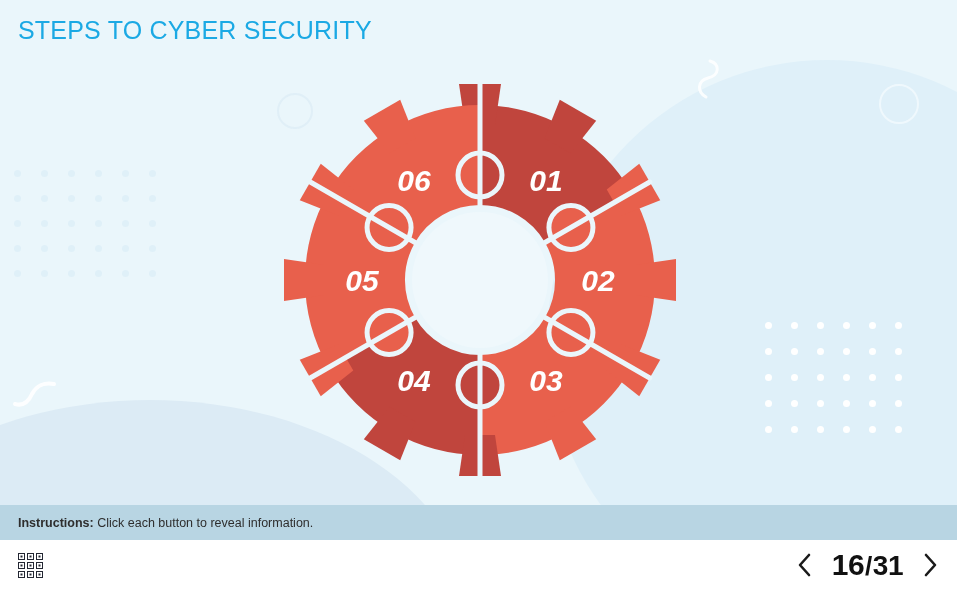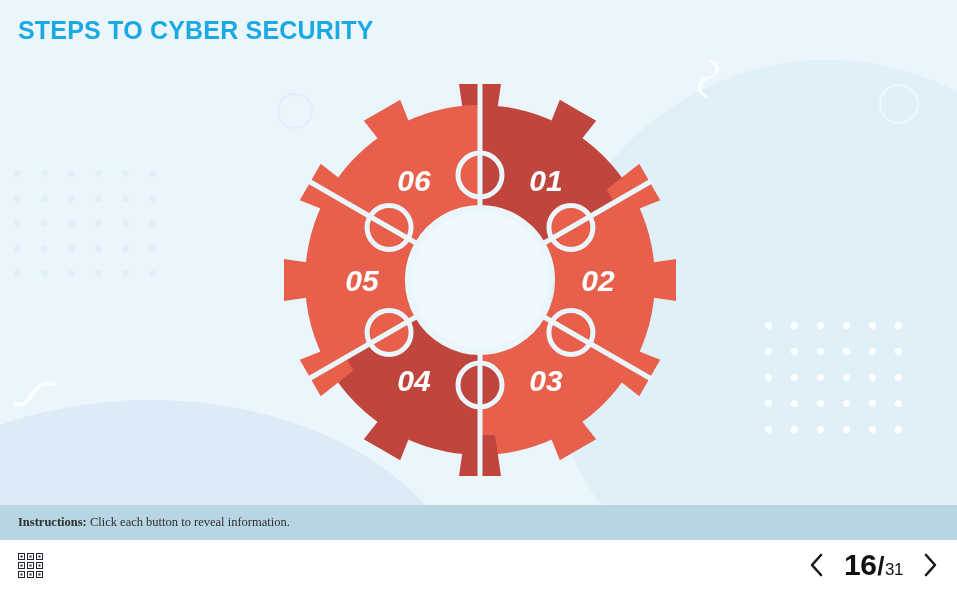--- a/index.html
+++ b/index.html
@@ -57,21 +57,21 @@
   
   #header { position:absolute; left:18px; top:16px; z-index:5; }
   #eyebrow {
     font-size:13.5px;
     color:#454545;
     letter-spacing:.1px;
     margin-bottom:4px;
   }
   #title {
     font-size:25px;
-    font-weight:bold;
+    font-weight:normal;
     color:#1ba9e4;
     letter-spacing:.2px;
   }
 
   
   #gear-wrap {
     position:absolute;
     left:279px; top:79px;
     width:402px; height:402px;
     z-index:4;
@@ -95,21 +95,20 @@
     width:957px; height:35px;
     background:#b8d5e3;
     display:flex;
     align-items:center;
     z-index:6;
   }
   #instructions-text {
     padding-left:18px;
     font-size:12.5px;
     color:#2e2e2e;
-    font-family:Liberation Serif, serif;
   }
   #instructions-text b { font-weight:bold; }
 
   
   #footer {
     position:absolute;
     left:0; top:540px;
     width:957px; height:50px;
     background:#ffffff;
     z-index:6;
@@ -151,21 +150,21 @@
   }
   .nav-arrow svg { display:block; }
   #page-indicator {
     display:flex;
     align-items:baseline;
     color:#111111;
     letter-spacing:-.5px;
   }
   #page-current { font-size:30px; font-weight:bold; }
   #page-sep { font-size:26px; font-weight:bold; margin:0 1px; }
-  #page-total { font-size:17px; font-weight:normal; }
+  #page-total { font-size:28px; font-weight:bold; }
 </style>
 </head>
 <body>
 
 <div id="slide">
 
   <div class="bg-layer">
     <div class="blob-right"></div>
     <div class="blob-bottom-left"></div>
 

